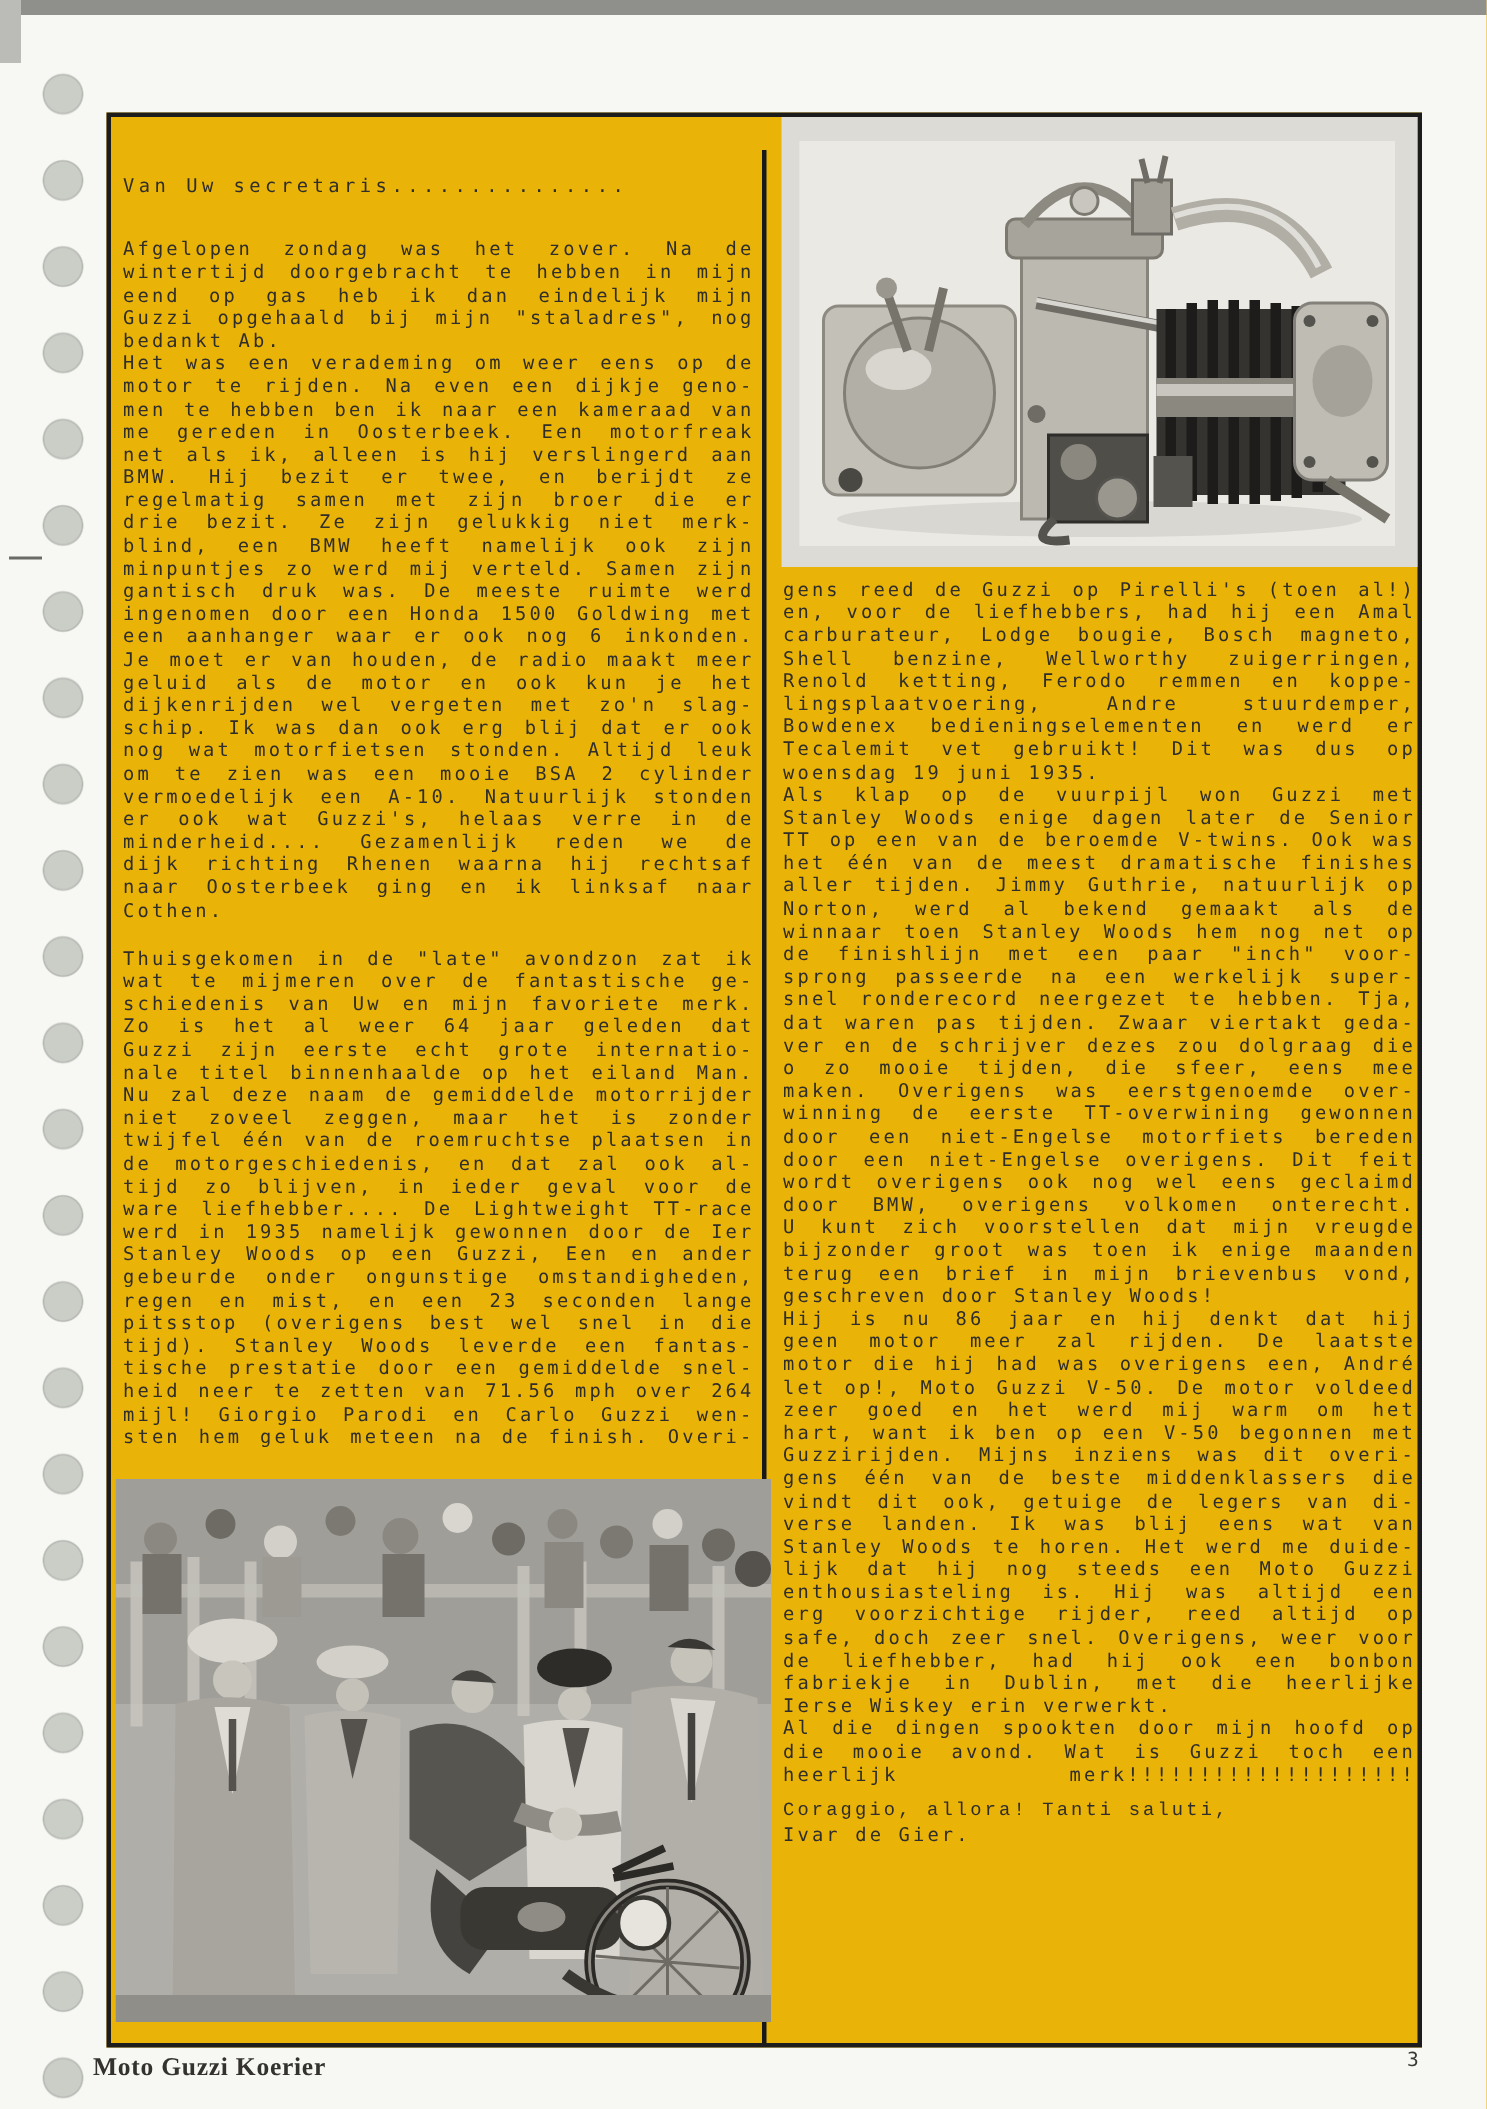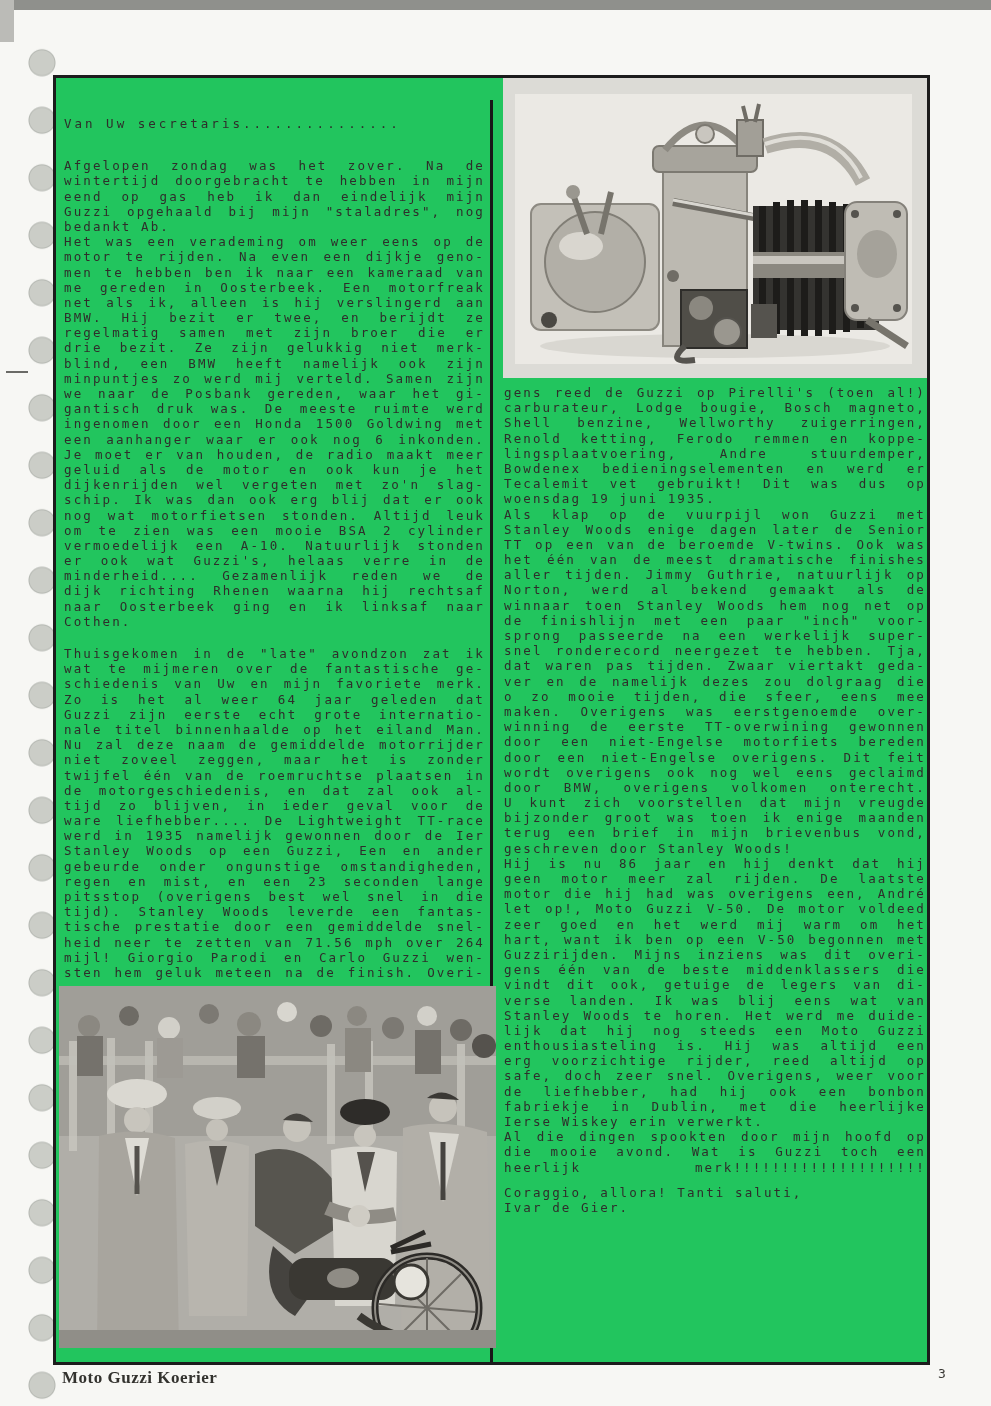--- a/index.html
+++ b/index.html
@@ -12,39 +12,39 @@
   }
   .scan-edge{position:absolute;left:0;top:0;width:991px;height:10px;background:#8f908c;}
   .scan-edge-left{position:absolute;left:0;top:0;width:14px;height:42px;background:#bbbbb7;}
   .holes{
     position:absolute;left:24px;top:34px;width:36px;height:1372px;
     background-image:radial-gradient(circle at 18px 50%, #cbcdc7 0 12px, #b4b7b1 13px, rgba(0,0,0,0) 14px);
     background-size:36px 57.5px;background-repeat:repeat-y;
   }
   .fold-mark{position:absolute;left:6px;top:371px;width:22px;height:2px;background:#6a6a66;}
   .frame{
-    position:absolute;left:53px;top:75px;width:871px;height:1284px;
-    border:3px solid #1c1c1c;background:#22c55e;
+    position:absolute;left:71px;top:75px;width:871px;height:1284px;
+    border:3px solid #1c1c1c;background:#eab308;
   }
   .divider{position:absolute;left:434px;top:22px;width:3px;height:1262px;background:#181818;}
   .engine-photo-area{position:absolute;left:447px;top:0;width:424px;height:300px;background:#dcdbd6;}
   .engine-photo{position:absolute;left:12px;top:16px;width:397px;height:270px;background:#ebe9e4;}
   .engine-photo svg{display:block;width:100%;height:100%;}
   .group-photo{position:absolute;left:3px;top:908px;width:437px;height:362px;background:#b4b2ac;}
   .group-photo svg{display:block;width:100%;height:100%;}
   .col{position:absolute;font-size:12.5px;line-height:15.2px;letter-spacing:2.1px;}
   .col-left{left:8px;top:38px;width:421px;}
   .col-right{left:448px;top:307px;width:422px;}
   .heading{letter-spacing:3px;margin-bottom:27px;white-space:nowrap;}
   .para{margin:0;}
   .para.gap-before{margin-top:17px;}
   .line{height:15.2px;overflow:hidden;}
   .line.just{text-align:justify;}
   .line.just::after{content:"";display:inline-block;width:100%;height:0;}
-  .closing{margin-top:10px;}
+  .closing{margin-top:10px;font-family:Liberation Mono, monospace;}
   .signature{}
   .footer-brand{
     position:absolute;left:62px;top:1368px;
     font-family:"Liberation Serif", serif;font-weight:bold;
     font-size:17px;color:#33322e;letter-spacing:0.5px;
   }
   .page-number{position:absolute;left:938px;top:1366px;font-size:13px;color:#3a3935;}
 </style>
 </head>
 <body>
@@ -134,21 +134,20 @@
         <div class="line just">Het was een verademing om weer eens op de</div>
         <div class="line just">motor te rijden. Na even een dijkje geno-</div>
         <div class="line just">men te hebben ben ik naar een kameraad van</div>
         <div class="line just">me gereden in Oosterbeek. Een motorfreak</div>
         <div class="line just">net als ik, alleen is hij verslingerd aan</div>
         <div class="line just">BMW. Hij bezit er twee, en berijdt ze</div>
         <div class="line just">regelmatig samen met zijn broer die er</div>
         <div class="line just">drie bezit. Ze zijn gelukkig niet merk-</div>
         <div class="line just">blind, een BMW heeft namelijk ook zijn</div>
         <div class="line just">minpuntjes zo werd mij verteld. Samen zijn</div>
-        <div class="line just">we naar de Posbank gereden, waar het gi-</div>
         <div class="line just">gantisch druk was. De meeste ruimte werd</div>
         <div class="line just">ingenomen door een Honda 1500 Goldwing met</div>
         <div class="line just">een aanhanger waar er ook nog 6 inkonden.</div>
         <div class="line just">Je moet er van houden, de radio maakt meer</div>
         <div class="line just">geluid als de motor en ook kun je het</div>
         <div class="line just">dijkenrijden wel vergeten met zo'n slag-</div>
         <div class="line just">schip. Ik was dan ook erg blij dat er ook</div>
         <div class="line just">nog wat motorfietsen stonden. Altijd leuk</div>
         <div class="line just">om te zien was een mooie BSA 2 cylinder</div>
         <div class="line just">vermoedelijk een A-10. Natuurlijk stonden</div>
@@ -180,39 +179,40 @@
         <div class="line just">tische prestatie door een gemiddelde snel-</div>
         <div class="line just">heid neer te zetten van 71.56 mph over 264</div>
         <div class="line just">mijl! Giorgio Parodi en Carlo Guzzi wen-</div>
         <div class="line just">sten hem geluk meteen na de finish. Overi-</div>
       </div>
   </div>
 
   <div class="col col-right">
     <div class="para">
         <div class="line just">gens reed de Guzzi op Pirelli's (toen al!)</div>
+        <div class="line just">en, voor de liefhebbers, had hij een Amal</div>
         <div class="line just">carburateur, Lodge bougie, Bosch magneto,</div>
         <div class="line just">Shell benzine, Wellworthy zuigerringen,</div>
         <div class="line just">Renold ketting, Ferodo remmen en koppe-</div>
         <div class="line just">lingsplaatvoering, Andre stuurdemper,</div>
         <div class="line just">Bowdenex bedieningselementen en werd er</div>
         <div class="line just">Tecalemit vet gebruikt! Dit was dus op</div>
         <div class="line">woensdag 19 juni 1935.</div>
         <div class="line just">Als klap op de vuurpijl won Guzzi met</div>
         <div class="line just">Stanley Woods enige dagen later de Senior</div>
         <div class="line just">TT op een van de beroemde V-twins. Ook was</div>
         <div class="line just">het één van de meest dramatische finishes</div>
         <div class="line just">aller tijden. Jimmy Guthrie, natuurlijk op</div>
         <div class="line just">Norton, werd al bekend gemaakt als de</div>
         <div class="line just">winnaar toen Stanley Woods hem nog net op</div>
         <div class="line just">de finishlijn met een paar "inch" voor-</div>
         <div class="line just">sprong passeerde na een werkelijk super-</div>
         <div class="line just">snel ronderecord neergezet te hebben. Tja,</div>
         <div class="line just">dat waren pas tijden. Zwaar viertakt geda-</div>
-        <div class="line just">ver en de namelijk dezes zou dolgraag die</div>
+        <div class="line just">ver en de schrijver dezes zou dolgraag die</div>
         <div class="line just">o zo mooie tijden, die sfeer, eens mee</div>
         <div class="line just">maken. Overigens was eerstgenoemde over-</div>
         <div class="line just">winning de eerste TT-overwining gewonnen</div>
         <div class="line just">door een niet-Engelse motorfiets bereden</div>
         <div class="line just">door een niet-Engelse overigens. Dit feit</div>
         <div class="line just">wordt overigens ook nog wel eens geclaimd</div>
         <div class="line just">door BMW, overigens volkomen onterecht.</div>
         <div class="line just">U kunt zich voorstellen dat mijn vreugde</div>
         <div class="line just">bijzonder groot was toen ik enige maanden</div>
         <div class="line just">terug een brief in mijn brievenbus vond,</div>

